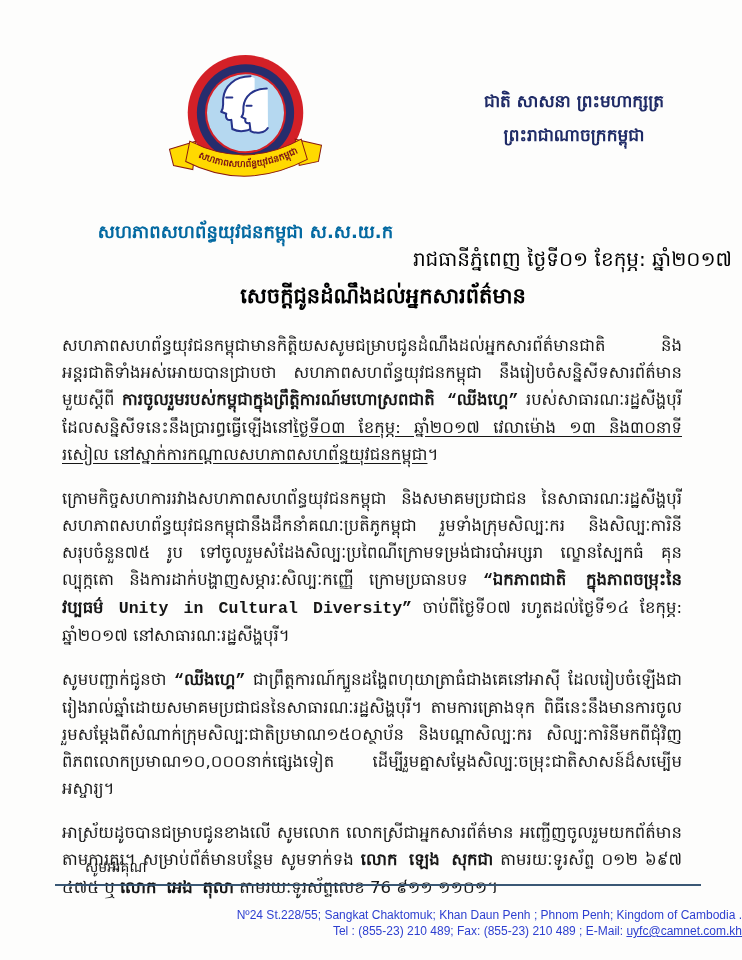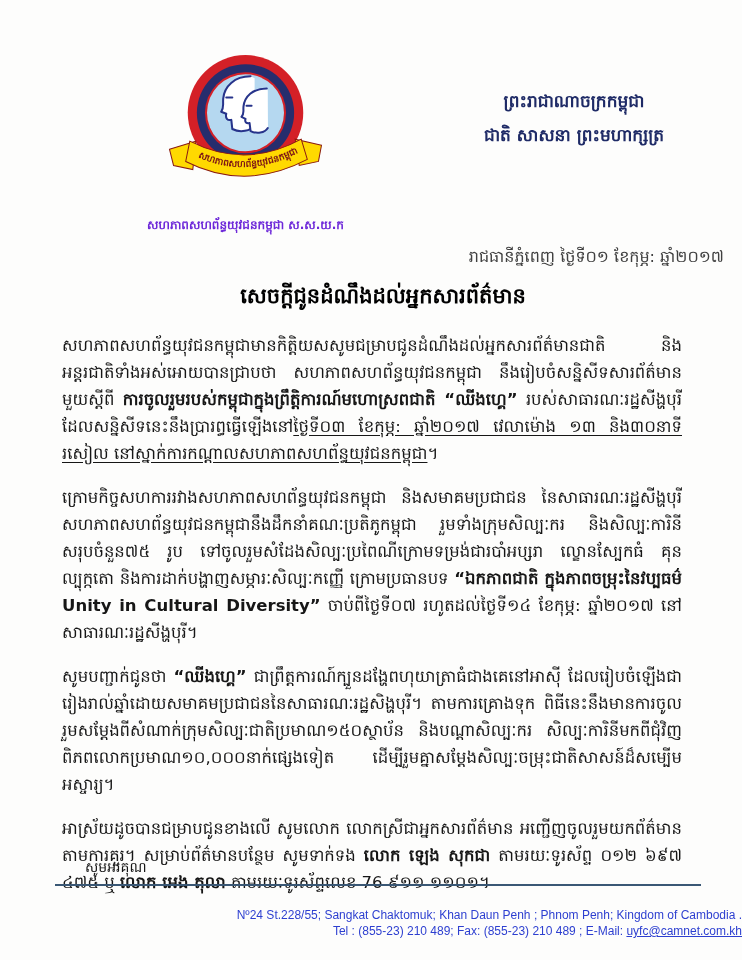--- a/index.html
+++ b/index.html
@@ -5,33 +5,33 @@
   html,body{margin:0;padding:0;background:#e8e8e8;}
   .page{
     position:relative;width:742px;height:960px;margin:0 auto;
     background:#fdfdfc;overflow:hidden;
     font-family:"DejaVu Sans","Liberation Sans",sans-serif;
     color:#1a1a1a;
   }
   
   .logo-block{position:absolute;left:78px;top:52px;width:335px;text-align:center;}
   .logo-svg{display:block;margin:0 auto;width:175px;height:152px;}
-  .caption-kh{font-size:12px;font-weight:bold;color:#6d28d9;line-height:20px;margin-top:11px;}
+  .caption-kh{font-size:18px;font-weight:bold;color:#0369a1;line-height:20px;margin-top:18px;}
   .caption-en{font-size:11.5px;font-weight:bold;color:#1b2760;line-height:15px;letter-spacing:.2px;}
   .kingdom{position:absolute;left:418px;top:84px;width:312px;text-align:center;
     color:#1e2a66;font-weight:bold;font-size:17px;line-height:34px;}
   
-  .date-line{position:absolute;top:246px;right:18px;font-size:16px;color:#404040;}
+  .date-line{position:absolute;top:246px;right:10px;font-size:20px;color:#000000;}
   .doc-title{position:absolute;top:270px;left:0;width:100%;text-align:center;
     font-size:21px;font-weight:bold;color:#000;margin:12px;}
   
   .body-text{position:absolute;top:332px;left:62px;width:620px;
     font-size:16.5px;line-height:27px;text-align:justify;color:#161616;}
   .body-text p{margin:0 0 17px 0;}
-  .seg-b{font-weight:bold;}
+  .seg-b{font-weight:bold;font-family:Liberation Mono, monospace;}
   .seg-u{text-decoration:underline;text-underline-offset:3px;}
   .closing{position:absolute;top:858px;left:85px;font-size:14px;color:#161616;}
   
   .footer-rule{position:absolute;top:884px;left:55px;width:646px;height:2px;background:#3a5875;}
   .footer-kh{position:absolute;top:889px;left:0;width:100%;text-align:center;
     font-size:13px;font-weight:bold;color:#2836a5;line-height:18px;}
   .footer-en{position:absolute;top:907px;left:0;width:100%;text-align:right;
     font-size:12px;color:#2d3fd0;line-height:16px;font-family:"Liberation Sans",sans-serif;}
   .footer-tel{position:absolute;top:923px;left:0;width:100%;text-align:right;
     font-size:12px;color:#2d3fd0;line-height:16px;font-family:"Liberation Sans",sans-serif;}
@@ -67,22 +67,22 @@
           <path id="rtp" d="M34,102 Q85,127 140,98" fill="none"></path>
         </defs>
       <text font-size="9" font-weight="bold" fill="#7a1217" font-family="DejaVu Sans, sans-serif">
         <textPath href="#rtp" startOffset="4%">សហភាពសហព័ន្ធយុវជនកម្ពុជា</textPath>
       </text>
     </svg>
     <div class="caption-kh">សហភាពសហព័ន្ធយុវជនកម្ពុជា ស.ស.យ.ក</div>
   </div>
 
   <div class="kingdom">
+    <div>ជាតិ សាសនា ព្រះមហាក្សត្រ</div>
     <div>ព្រះរាជាណាចក្រកម្ពុជា</div>
-    <div>ជាតិ សាសនា ព្រះមហាក្សត្រ</div>
   </div>
 
   <div class="date-line">រាជធានីភ្នំពេញ ថ្ងៃទី០១ ខែកុម្ភ: ឆ្នាំ២០១៧</div>
   <h1 class="doc-title">សេចក្តីជូនដំណឹងដល់អ្នកសារព័ត៌មាន</h1>
 
   <div class="body-text">
     <p><span>សហភាពសហព័ន្ធយុវជនកម្ពុជាមានកិត្តិយសសូមជម្រាបជូនដំណឹងដល់អ្នកសារព័ត៌មានជាតិ និងអន្តរជាតិទាំងអស់អោយបានជ្រាបថា សហភាពសហព័ន្ធយុវជនកម្ពុជា នឹងរៀបចំសន្និសីទសារព័ត៌មានមួយស្តីពី </span><span class="seg-b">ការចូលរួមរបស់កម្ពុជាក្នុងព្រឹត្តិការណ៍មហោស្រពជាតិ “ឈីងហ្គេ”</span><span> របស់សាធារណៈរដ្ឋសីង្ហបុរី ដែលសន្និសីទនេះនឹងប្រារព្ធធ្វើឡើងនៅ</span><span class="seg-u">ថ្ងៃទី០៣ ខែកុម្ភ: ឆ្នាំ២០១៧ វេលាម៉ោង ១៣ និង៣០នាទីរសៀល នៅស្នាក់ការកណ្តាលសហភាពសហព័ន្ធយុវជនកម្ពុជា</span><span>។</span></p>
     <p><span>ក្រោមកិច្ចសហការរវាងសហភាពសហព័ន្ធយុវជនកម្ពុជា និងសមាគមប្រជាជន នៃសាធារណៈរដ្ឋសីង្ហបុរី សហភាពសហព័ន្ធយុវជនកម្ពុជានឹងដឹកនាំគណៈប្រតិភូកម្ពុជា រួមទាំងក្រុមសិល្បៈករ និងសិល្បៈការិនី សរុបចំនួន៧៥ រូប ទៅចូលរួមសំដែងសិល្បៈប្រពៃណីក្រោមទម្រង់ជារបាំអប្សរា ល្ខោនស្បែកធំ គុនល្បុក្កតោ និងការដាក់បង្ហាញសម្ភារៈសិល្បៈកញ្ញើ ក្រោមប្រធានបទ </span><span class="seg-b">“ឯកភាពជាតិ ក្នុងភាពចម្រុះនៃវប្បធម៌ Unity in Cultural Diversity”</span><span> ចាប់ពីថ្ងៃទី០៧ រហូតដល់ថ្ងៃទី១៤ ខែកុម្ភ: ឆ្នាំ២០១៧ នៅសាធារណៈរដ្ឋសីង្ហបុរី។</span></p>
     <p><span>សូមបញ្ជាក់ជូនថា </span><span class="seg-b">“ឈីងហ្គេ”</span><span> ជាព្រឹត្តការណ៍ក្បួនដង្ហែពហុយាត្រាធំជាងគេនៅអាស៊ី ដែលរៀបចំឡើងជារៀងរាល់ឆ្នាំដោយសមាគមប្រជាជននៃសាធារណៈរដ្ឋសិង្ហបុរី។ តាមការគ្រោងទុក ពិធីនេះនឹងមានការចូលរួមសម្តែងពីសំណាក់ក្រុមសិល្បៈជាតិប្រមាណ១៥០ស្ថាប័ន និងបណ្តាសិល្បៈករ សិល្បៈការិនីមកពីជុំវិញពិភពលោកប្រមាណ១០,០០០នាក់ផ្សេងទៀត ដើម្បីរួមគ្នាសម្តែងសិល្បៈចម្រុះជាតិសាសន៍ដ៏សម្បើមអស្ចារ្យ។</span></p>
     <p><span>អាស្រ័យដូចបានជម្រាបជូនខាងលើ សូមលោក លោកស្រីជាអ្នកសារព័ត៌មាន អញ្ជើញចូលរួមយកព័ត៌មានតាមការគួរ។ សម្រាប់ព័ត៌មានបន្ថែម សូមទាក់ទង </span><span class="seg-b">លោក ឡេង សុកជា</span><span> តាមរយៈទូរស័ព្ទ ០១២ ៦៩៧ ៤៧៥ ឬ </span><span class="seg-b">លោក អេង តុលា</span><span> តាមរយៈទូរស័ព្ទលេខ 76 ៩១១ ១១០១។</span></p>

